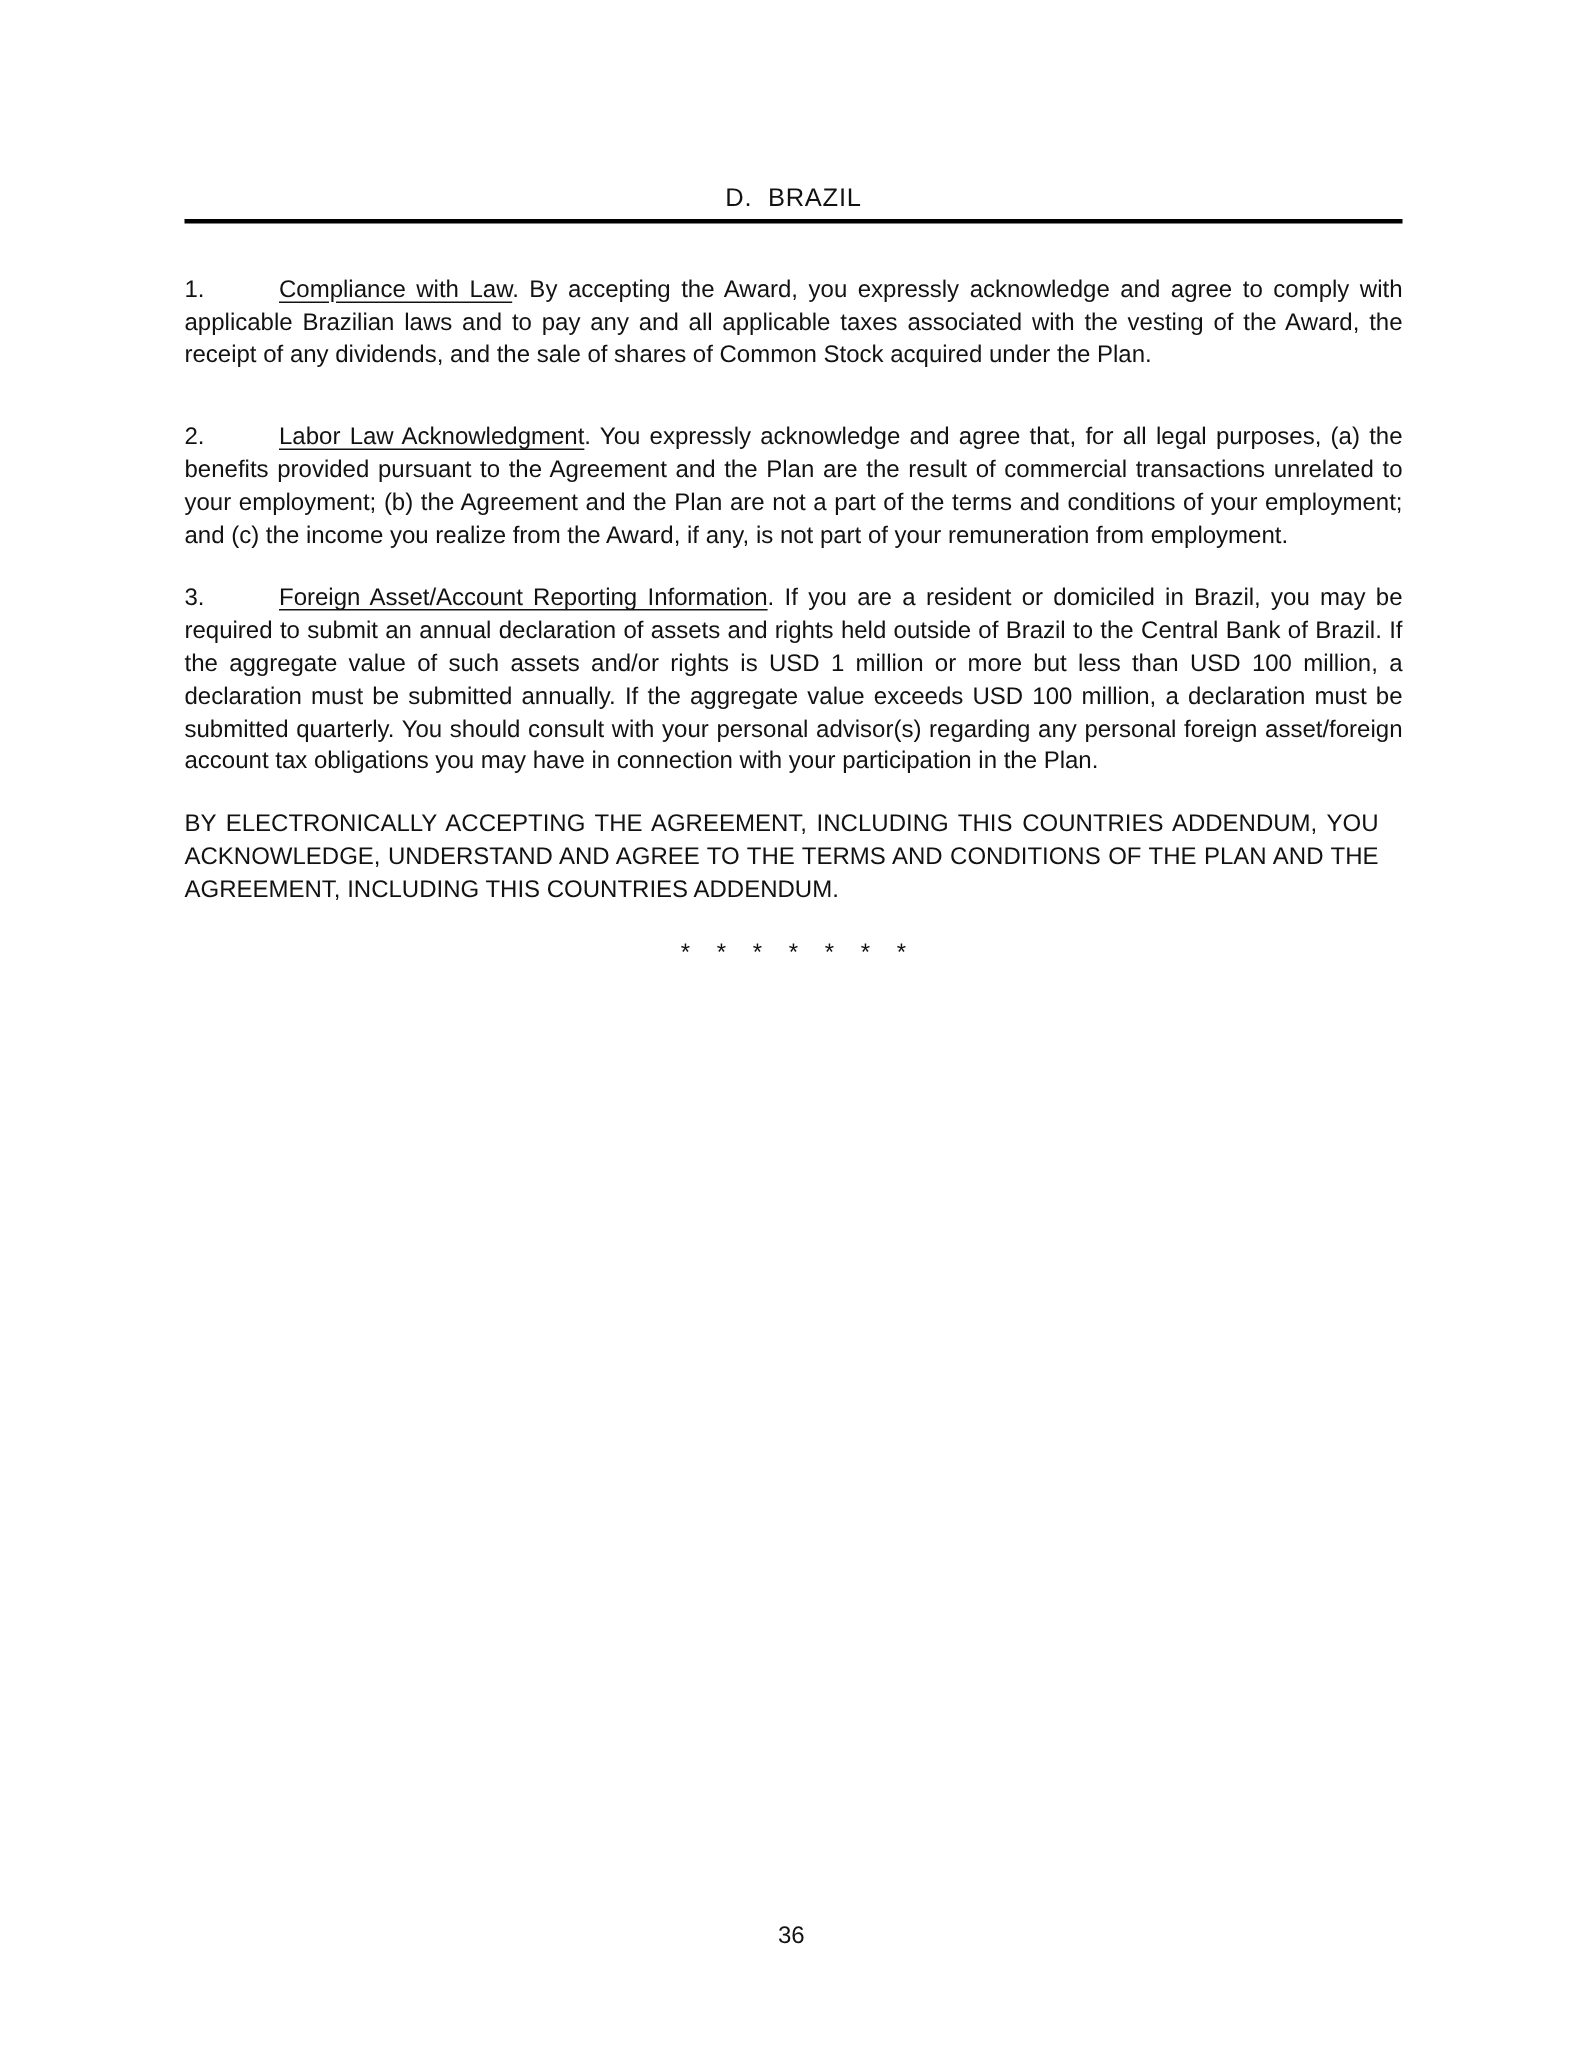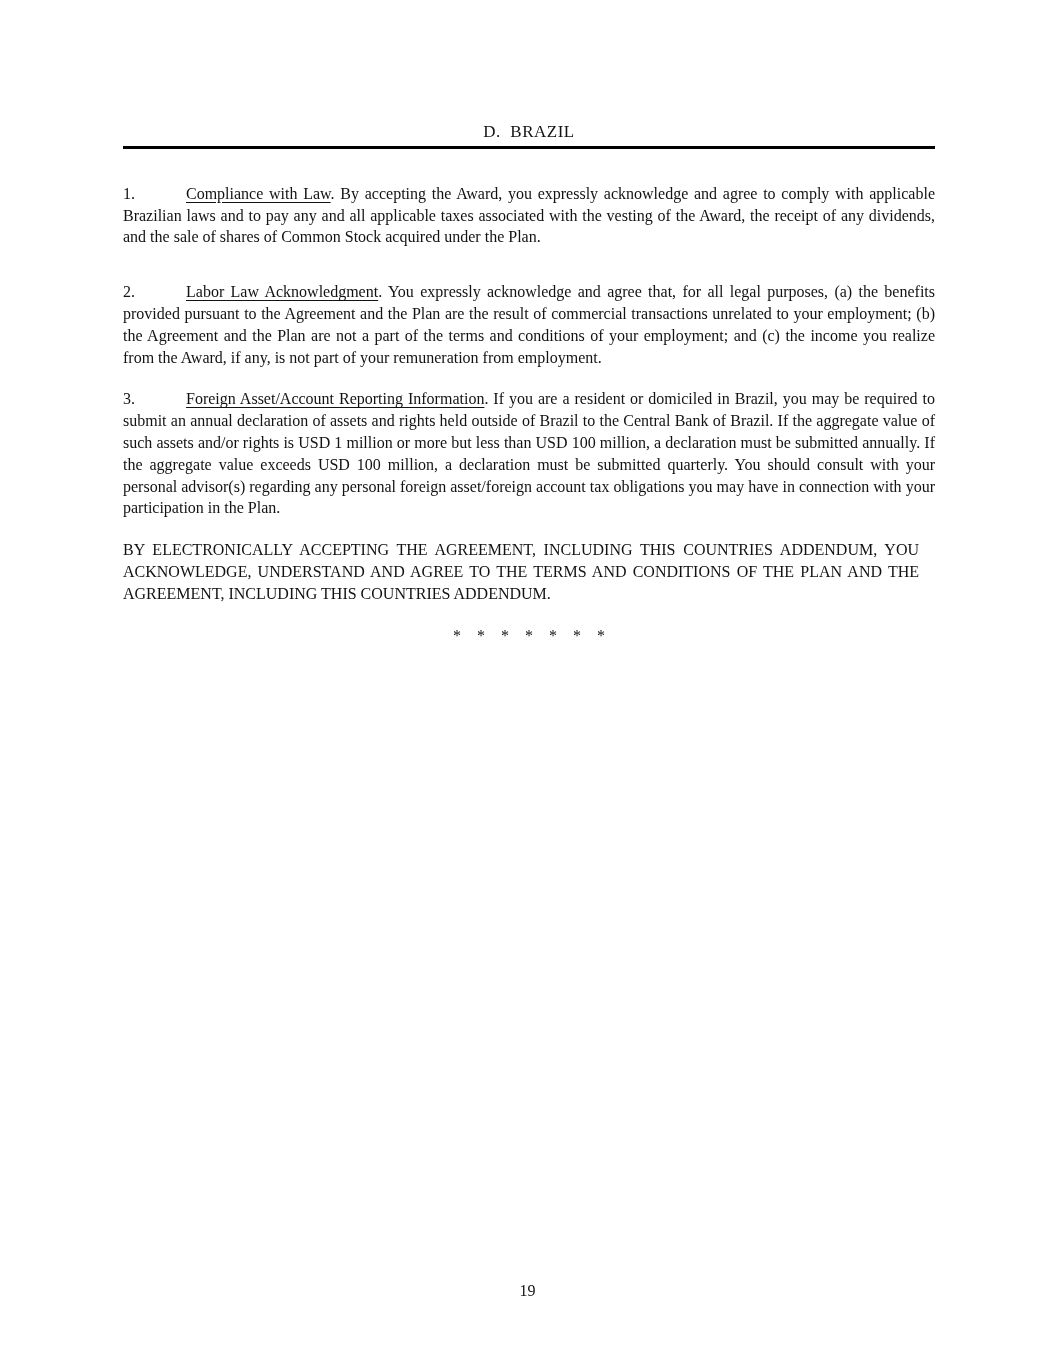--- a/index.html
+++ b/index.html
@@ -6,21 +6,21 @@
     margin: 0;
     padding: 0;
     background: #ffffff;
   }
   .sheet {
     position: relative;
     width: 1055px;
     height: 1365px;
     background: #ffffff;
     color: #121212;
-    font-family: Liberation Serif, serif;
+    font-family: Liberation Sans, sans-serif;
     font-size: 16px;
     line-height: 21.8px;
     overflow: hidden;
   }
   .content {
     position: absolute;
     left: 123px;
     top: 0;
     width: 812px;
   }
@@ -80,14 +80,14 @@
     <p class="para"><span class="pnum">2.</span><span class="pheading">Labor Law Acknowledgment</span><span>. You expressly acknowledge and agree that, for all legal purposes, (a) the benefits provided pursuant to the Agreement and the Plan are the result of commercial transactions unrelated to your employment; (b) the Agreement and the Plan are not a part of the terms and conditions of your employment; and (c) the income you realize from the Award, if any, is not part of your remuneration from employment.</span></p>
 
     <p class="para"><span class="pnum">3.</span><span class="pheading">Foreign Asset/Account Reporting Information</span><span>.  If you are a resident or domiciled in Brazil, you may be required to submit an annual declaration of assets and rights held outside of Brazil to the Central Bank of Brazil. If the aggregate value of such assets and/or rights is USD 1 million or more but less than USD 100 million, a declaration must be submitted annually. If the aggregate value exceeds USD 100 million, a declaration must be submitted quarterly.  You should consult with your personal advisor(s) regarding any personal foreign asset/foreign account tax obligations you may have in connection with your participation in the Plan.</span></p>
 
     <p class="statement">BY ELECTRONICALLY ACCEPTING THE AGREEMENT, INCLUDING THIS COUNTRIES ADDENDUM, YOU ACKNOWLEDGE, UNDERSTAND AND AGREE TO THE TERMS AND CONDITIONS OF THE PLAN AND THE AGREEMENT, INCLUDING THIS COUNTRIES ADDENDUM.</p>
 
     <p class="stars">*    *    *    *    *    *    *</p>
 
   </div>
 
-  <div class="page-number">19</div>
+  <div class="page-number">36</div>
 </div>
 
 </body></html>

